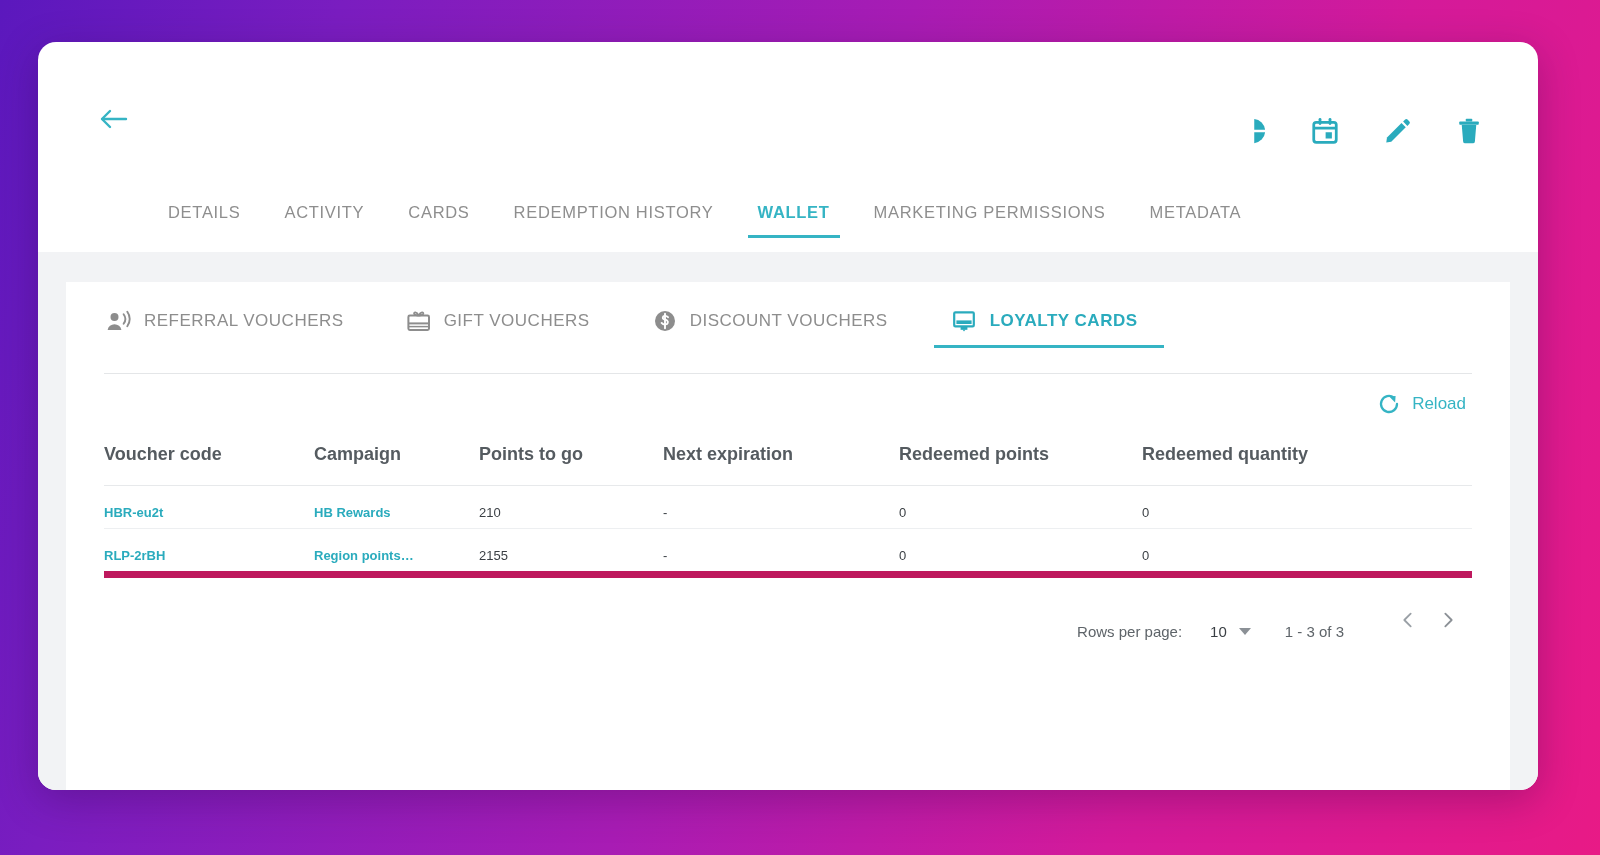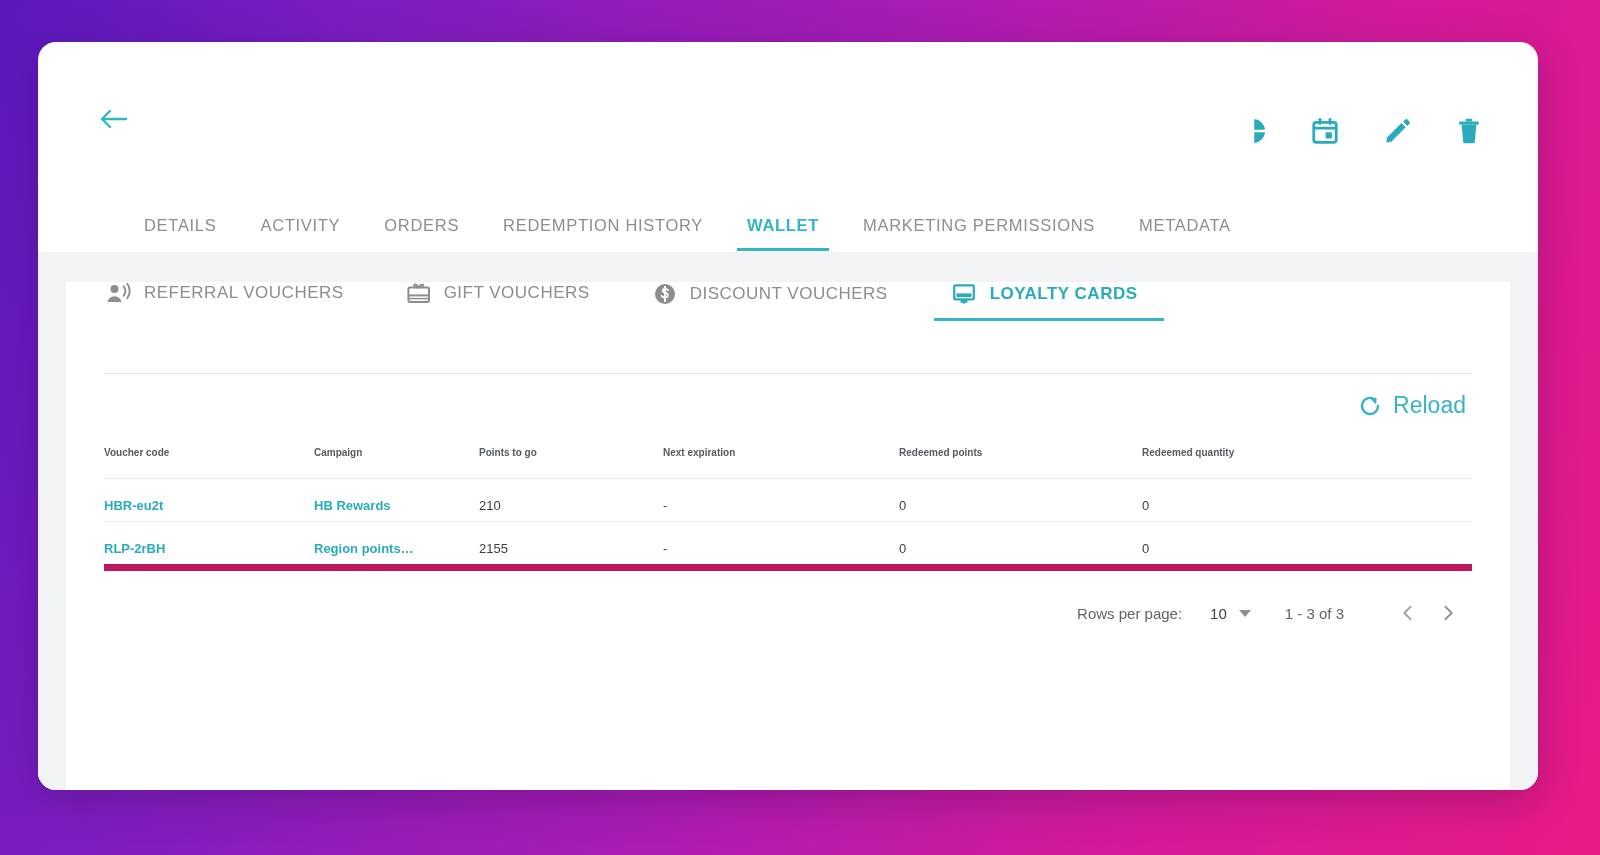--- a/index.html
+++ b/index.html
@@ -53,23 +53,23 @@
   }
   .hicon {
     width: 34px; height: 34px;
     display: flex; align-items: center; justify-content: center;
     cursor: pointer;
   }
 
   
   .tabs {
     position: relative;
-    padding: 0 0 0 84px;
+    padding: 0 0 0 108px;
     height: 62px;
-    display: flex; align-items: flex-end; gap: 0;
+    display: flex; align-items: center; gap: 0;
     border-bottom: 1px solid #ffffff;
   }
   .tab {
     position: relative;
     padding: 0 22px 16px 22px;
     font-size: 16.5px; letter-spacing: .7px;
     color: #8e8e8e; font-weight: 400;
     cursor: pointer; white-space: nowrap;
   }
   .tab.active { color: #35b4c4; font-weight: 700; }
@@ -86,21 +86,21 @@
     height: 538px;
   }
   .panel {
     background: #ffffff;
     height: 100%;
     padding: 0 38px;
   }
 
   
   .subtabs {
-    display: flex; align-items: flex-start;
+    display: flex; align-items: center;
     border-bottom: 1px solid #e4e6e8;
     height: 92px;
   }
   .subtab {
     display: flex; align-items: center; gap: 12px;
     padding: 0 26px 14px 2px;
     margin-right: 34px;
     position: relative;
     font-size: 17px; letter-spacing: .5px;
     color: #8d8d8d; cursor: pointer; white-space: nowrap;
@@ -114,28 +114,28 @@
   }
   .subtab .ico { display: flex; align-items: center; }
 
   
   .reload-row {
     display: flex; justify-content: flex-end;
     padding: 18px 6px 6px 0;
   }
   .reload {
     display: flex; align-items: center; gap: 11px;
-    color: #35b4c4; font-size: 23px; cursor: pointer;
+    color: #35b4c4; font-size: 17px; cursor: pointer;
   }
 
   
   table { width: 100%; border-collapse: collapse; }
   thead th {
     text-align: left;
-    font-size: 10px; font-weight: 700; color: #555b60;
+    font-size: 18px; font-weight: 700; color: #555b60;
     padding: 22px 0 20px 0;
     border-bottom: 1px solid #e7e9eb;
     white-space: nowrap;
   }
   tbody td {
     font-size: 13px; color: #3a3f44;
     padding: 19px 0 8px 0;
     border-bottom: 1px solid #edeff1;
     white-space: nowrap;
   }
@@ -147,21 +147,21 @@
   .col-4 { width: 236px; }
   .col-5 { width: 243px; }
   .col-6 { width: auto; }
   .trunc {
     display: inline-block; max-width: 132px;
     overflow: hidden; text-overflow: ellipsis; vertical-align: bottom;
   }
 
   
   .pagination {
-    display: flex; align-items: center; justify-content: flex-end;
+    display: flex; align-items: flex-end; justify-content: flex-end;
     gap: 0; padding: 22px 4px 0 0;
     font-size: 15px; color: #5e6469;
   }
   .rpp-label { color: #5e6469; margin-right: 28px; }
   .rpp-select {
     display: flex; align-items: center; gap: 12px;
     cursor: pointer; margin-right: 34px; color: #3a3f44;
   }
   .caret {
     width: 0; height: 0;
@@ -225,21 +225,21 @@
           <rect x="9.4" y="2.2" width="5.2" height="2.2" rx="0.6" fill="#2aabbd"></rect>
         </svg>
       </div>
 
     </div>
   </div>
 
   <div class="tabs">
     <div class="tab">DETAILS</div>
     <div class="tab">ACTIVITY</div>
-    <div class="tab">ORDERS</div>
+    <div class="tab">CARDS</div>
     <div class="tab">REDEMPTION HISTORY</div>
     <div class="tab active">WALLET</div>
     <div class="tab">MARKETING PERMISSIONS</div>
     <div class="tab">METADATA</div>
   </div>
 
   <div class="well">
     <div class="panel">
 
       <div class="subtabs">

